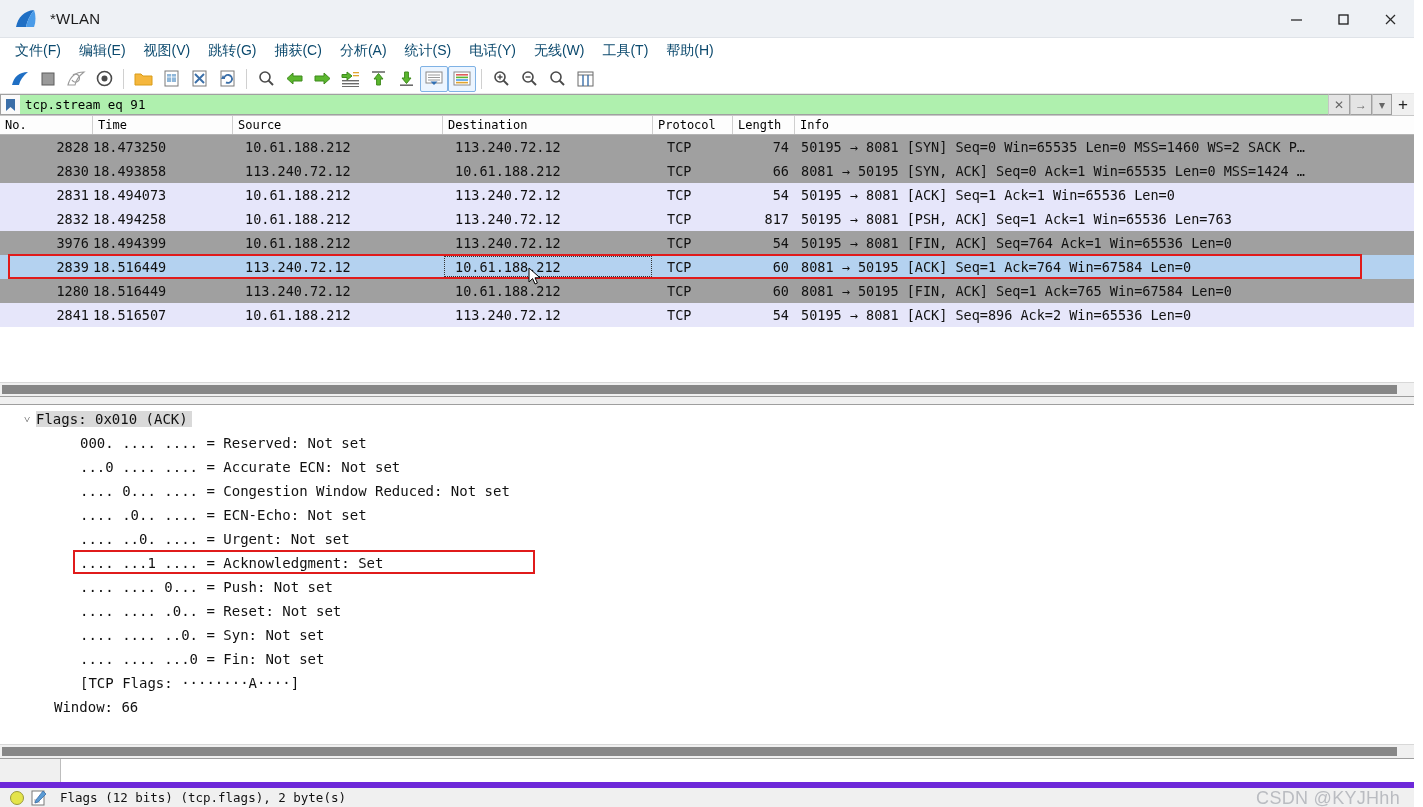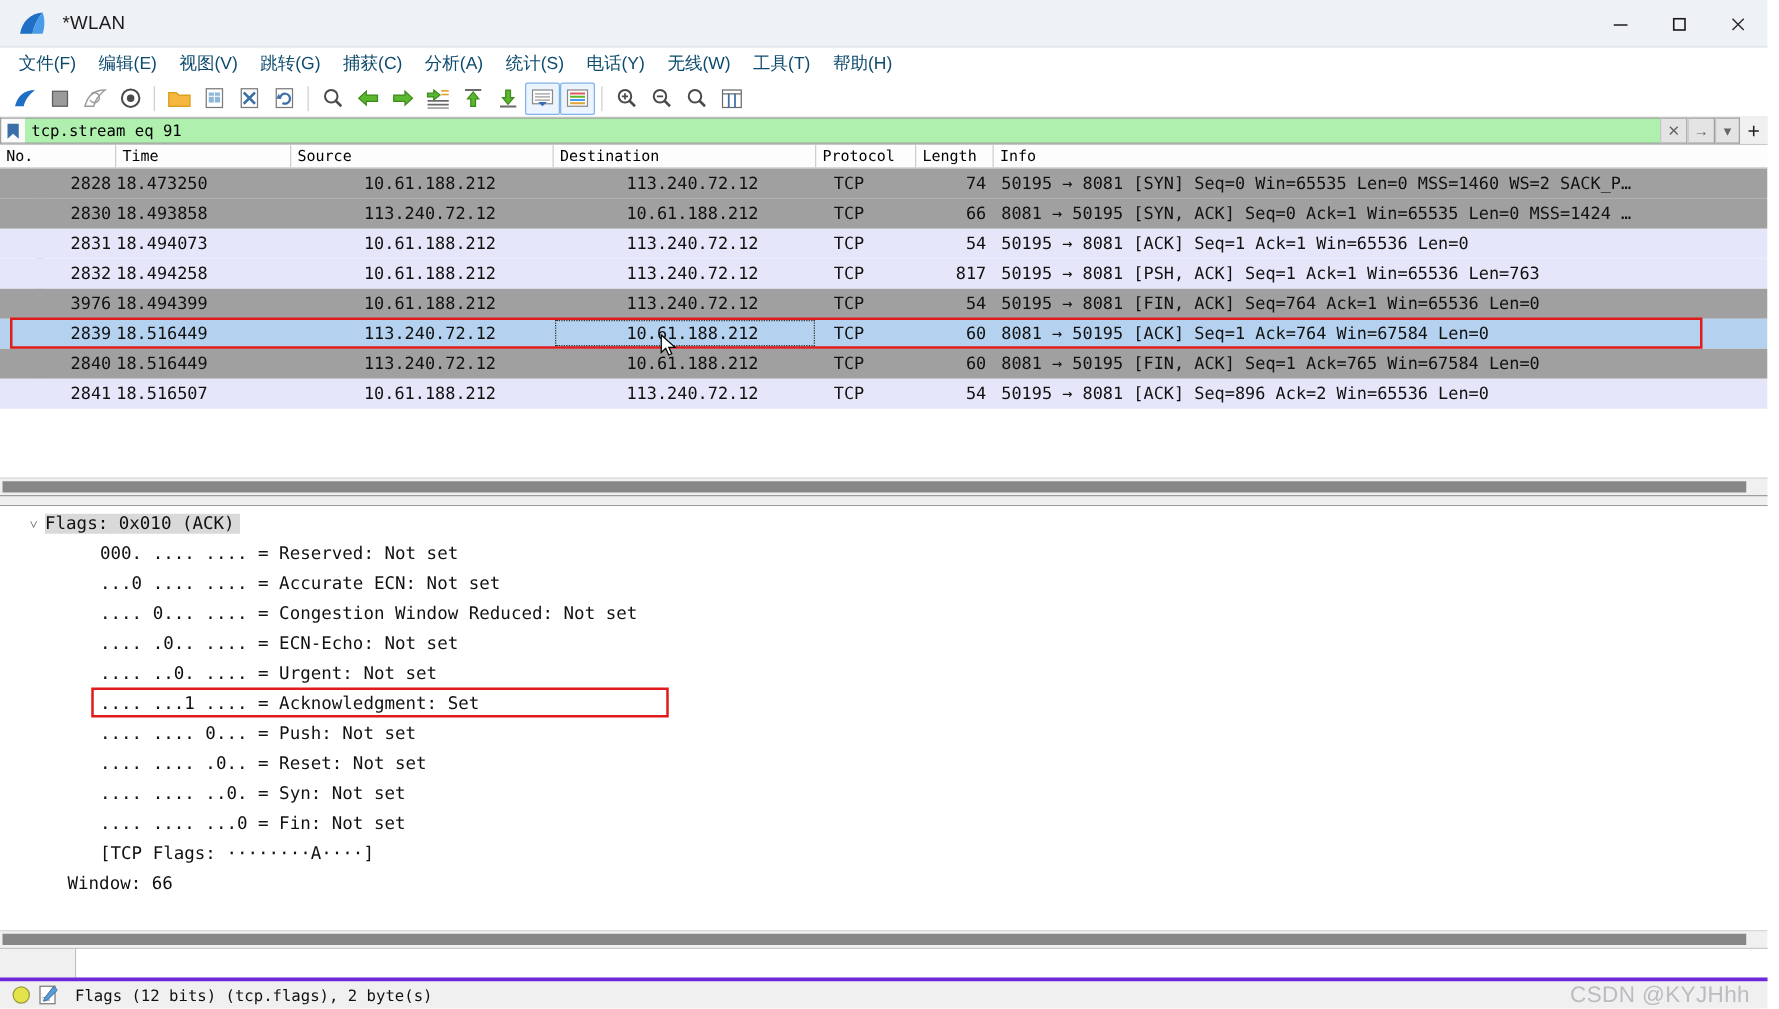--- a/index.html
+++ b/index.html
@@ -81,21 +81,21 @@
     height: 24px; display: flex; align-items: center;
     font-family: "DejaVu Sans Mono", monospace; font-size: 13.5px; color: #111;
     white-space: nowrap; position: relative;
   }
   .prow.gray { background: #a0a0a0; }
   .prow.lav  { background: #e6e6fa; }
   .prow.sel  { background: #b4d2f0; }
   .cell { overflow: hidden; white-space: nowrap; }
   .c-no   { text-align: right; padding-right: 4px; }
   .c-time { text-align: left; }
-  .c-src, .c-dst { text-align: center; padding-left: 12px; }
+  .c-src, .c-dst { text-align: left; padding-left: 12px; }
   .c-proto { padding-left: 14px; }
   .c-len { text-align: right; padding-right: 6px; }
   .c-info { padding-left: 6px; }
 
   .sel-outline {
     position: absolute; left: 8px; right: 52px; height: 25px;
     border: 2px solid #e01b1b; pointer-events: none;
   }
   .focus-cell {
     position: absolute; border: 1px dotted #333; pointer-events: none;
@@ -123,21 +123,21 @@
     position: absolute; border: 2px solid #e01b1b; pointer-events: none;
   }
 
   
   .bytes-area { height: 24px; background: #fff; border-top: 1px solid #9e9e9e; display: flex; flex: 0 0 24px; }
   .bytes-left { width: 61px; background: #f0f0f0; border-right: 1px solid #bdbdbd; }
   .bytes-right { flex: 1 1 auto; background: #fff; }
 
   
   .statusbar {
-    height: 25px; background: #f0f0f0; border-top: 3px solid #6d28d9;
+    height: 25px; background: #f0f0f0; border-top: 6px solid #6d28d9;
     display: flex; align-items: center; flex: 0 0 25px; position: relative;
   }
   .sb-icons { display: flex; align-items: center; gap: 7px; padding-left: 10px; }
   .sb-expert { width: 14px; height: 14px; border-radius: 50%; background: #e4e44a; border: 1px solid #9a9a3a; }
   .sb-note { width: 15px; height: 16px; position: relative; }
   .sb-text {
     font-family: "DejaVu Sans Mono", monospace; font-size: 12.5px; color: #111;
     padding-left: 14px; white-space: nowrap;
   }
   .sb-divider { width: 1px; height: 17px; background: #bdbdbd; margin: 0 4px; }
@@ -426,21 +426,21 @@
         <div class="cell c-no" style="width:93px">2839</div>
         <div class="cell c-time" style="width:140px">18.516449</div>
         <div class="cell c-src" style="width:210px">113.240.72.12</div>
         <div class="cell c-dst" style="width:210px">10.61.188.212</div>
         <div class="cell c-proto" style="width:80px">TCP</div>
         <div class="cell c-len" style="width:62px">60</div>
         <div class="cell c-info" style="flex:1 1 auto">8081 → 50195 [ACK] Seq=1 Ack=764 Win=67584 Len=0</div>
       </div>
 
       <div class="prow gray">
-        <div class="cell c-no" style="width:93px">2840</div>
+        <div class="cell c-no" style="width:93px">1280</div>
         <div class="cell c-time" style="width:140px">18.516449</div>
         <div class="cell c-src" style="width:210px">113.240.72.12</div>
         <div class="cell c-dst" style="width:210px">10.61.188.212</div>
         <div class="cell c-proto" style="width:80px">TCP</div>
         <div class="cell c-len" style="width:62px">60</div>
         <div class="cell c-info" style="flex:1 1 auto">8081 → 50195 [FIN, ACK] Seq=1 Ack=765 Win=67584 Len=0</div>
       </div>
 
       <div class="prow lav">
         <div class="cell c-no" style="width:93px">2841</div>

